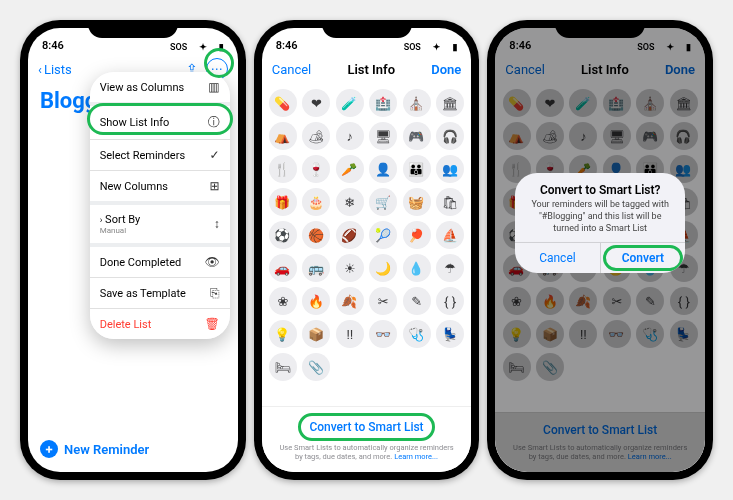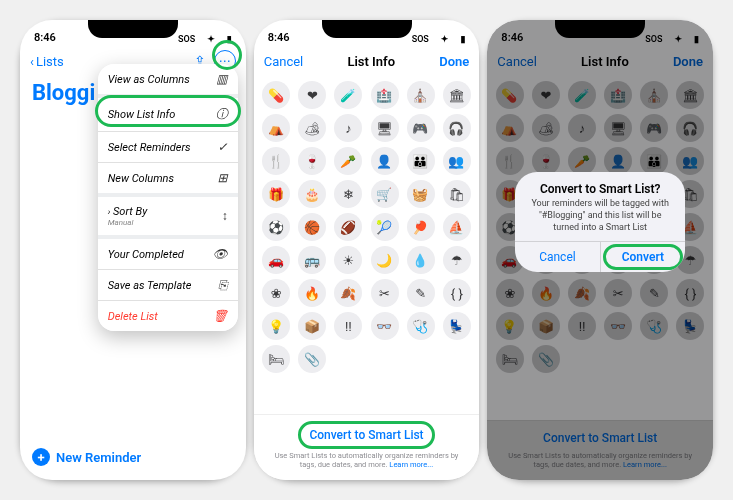--- a/index.html
+++ b/index.html
@@ -1,19 +1,19 @@
 <!DOCTYPE html>
 <html><head>
 <meta charset="utf-8">
 <style>
   * { box-sizing: border-box; margin: 0; padding: 0; font-family: -apple-system, BlinkMacSystemFont, "Segoe UI", Roboto, sans-serif; }
   body { background: #f0f0f0; padding: 20px; display: flex; justify-content: center; gap: 8px; }
   .phone {
     width: 232px; height: 460px;
-    background: #000; border-radius: 40px; 
+    background: #000; border-radius: 40px; padding: 8px;
     position: relative; box-shadow: 0 2px 6px rgba(0,0,0,0.3);
   }
   .screen {
     width:100%; height:100%; background:#fff; border-radius:32px;
     overflow:hidden; position:relative; display:flex; flex-direction:column;
   }
   .notch {
     position:absolute; top:0; left:50%; transform:translateX(-50%);
     width:90px; height:18px; background:#000; border-radius:0 0 14px 14px; z-index:50;
   }
@@ -35,22 +35,22 @@
   }
   .highlight-ring {
     border:3px solid #1db954; border-radius:50%;
     position:absolute; pointer-events:none; z-index:60;
   }
   .list-title {
     font-size:22px; font-weight:700; color:#007aff; padding:4px 12px;
   }
   .menu {
     position:absolute; top:44px; right:8px; width:140px;
-    background:#f7f7f9; border-radius:16px; box-shadow:0 6px 20px rgba(0,0,0,0.25);
-    overflow:hidden; z-index:40;font-style:italic;
+    background:#f7f7f9; border-radius:24px; box-shadow:0 6px 20px rgba(0,0,0,0.25);
+    overflow:hidden; z-index:40;
   }
   .menu-item {
     padding:8px 10px; font-size:11px; color:#000;
     display:flex; justify-content:space-between; align-items:center;
     border-bottom:1px solid #e0e0e0; background:#fff;
   }
   .menu-item:last-child { border-bottom:none; }
   .menu-item.sep { border-bottom:4px solid #eceef0; }
   .menu-item .sub { display:block; font-size:8px; color:#888; }
   .menu-item.destructive { color:#ff3b30;gap:12px; }
@@ -162,21 +162,21 @@
       </div>
       <div class="menu-item sep">
         <span>
           <span style="font-size:9px;">›</span>
           <span>Sort By</span>
           <span class="sub">Manual</span>
         </span>
         <span class="micon">↕</span>
       </div>
       <div class="menu-item">
-        <span>Your Completed</span>
+        <span>Done Completed</span>
         <span class="micon">👁</span>
       </div>
       <div class="menu-item">
         <span>Save as Template</span>
         <span class="micon">⎘</span>
       </div>
       <div class="menu-item destructive">
         <span>Delete List</span>
         <span class="micon">🗑</span>
       </div>

